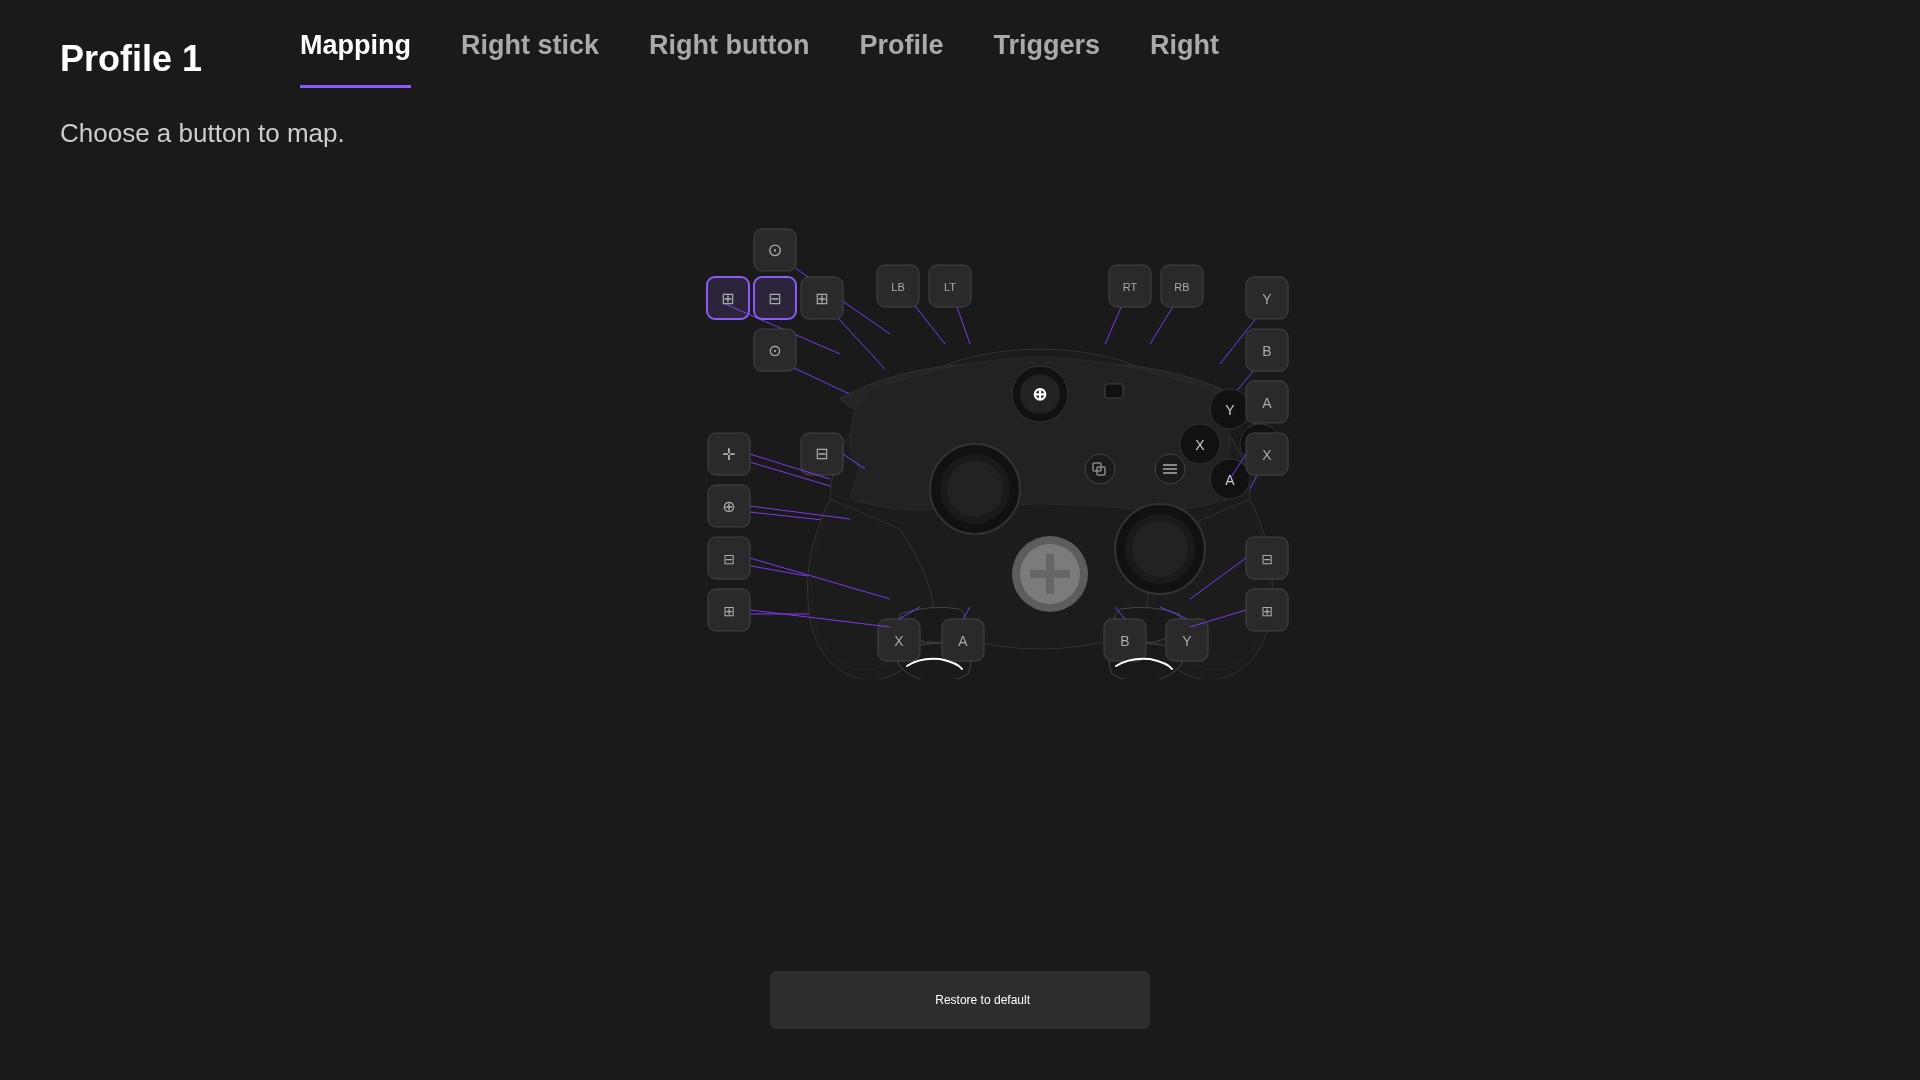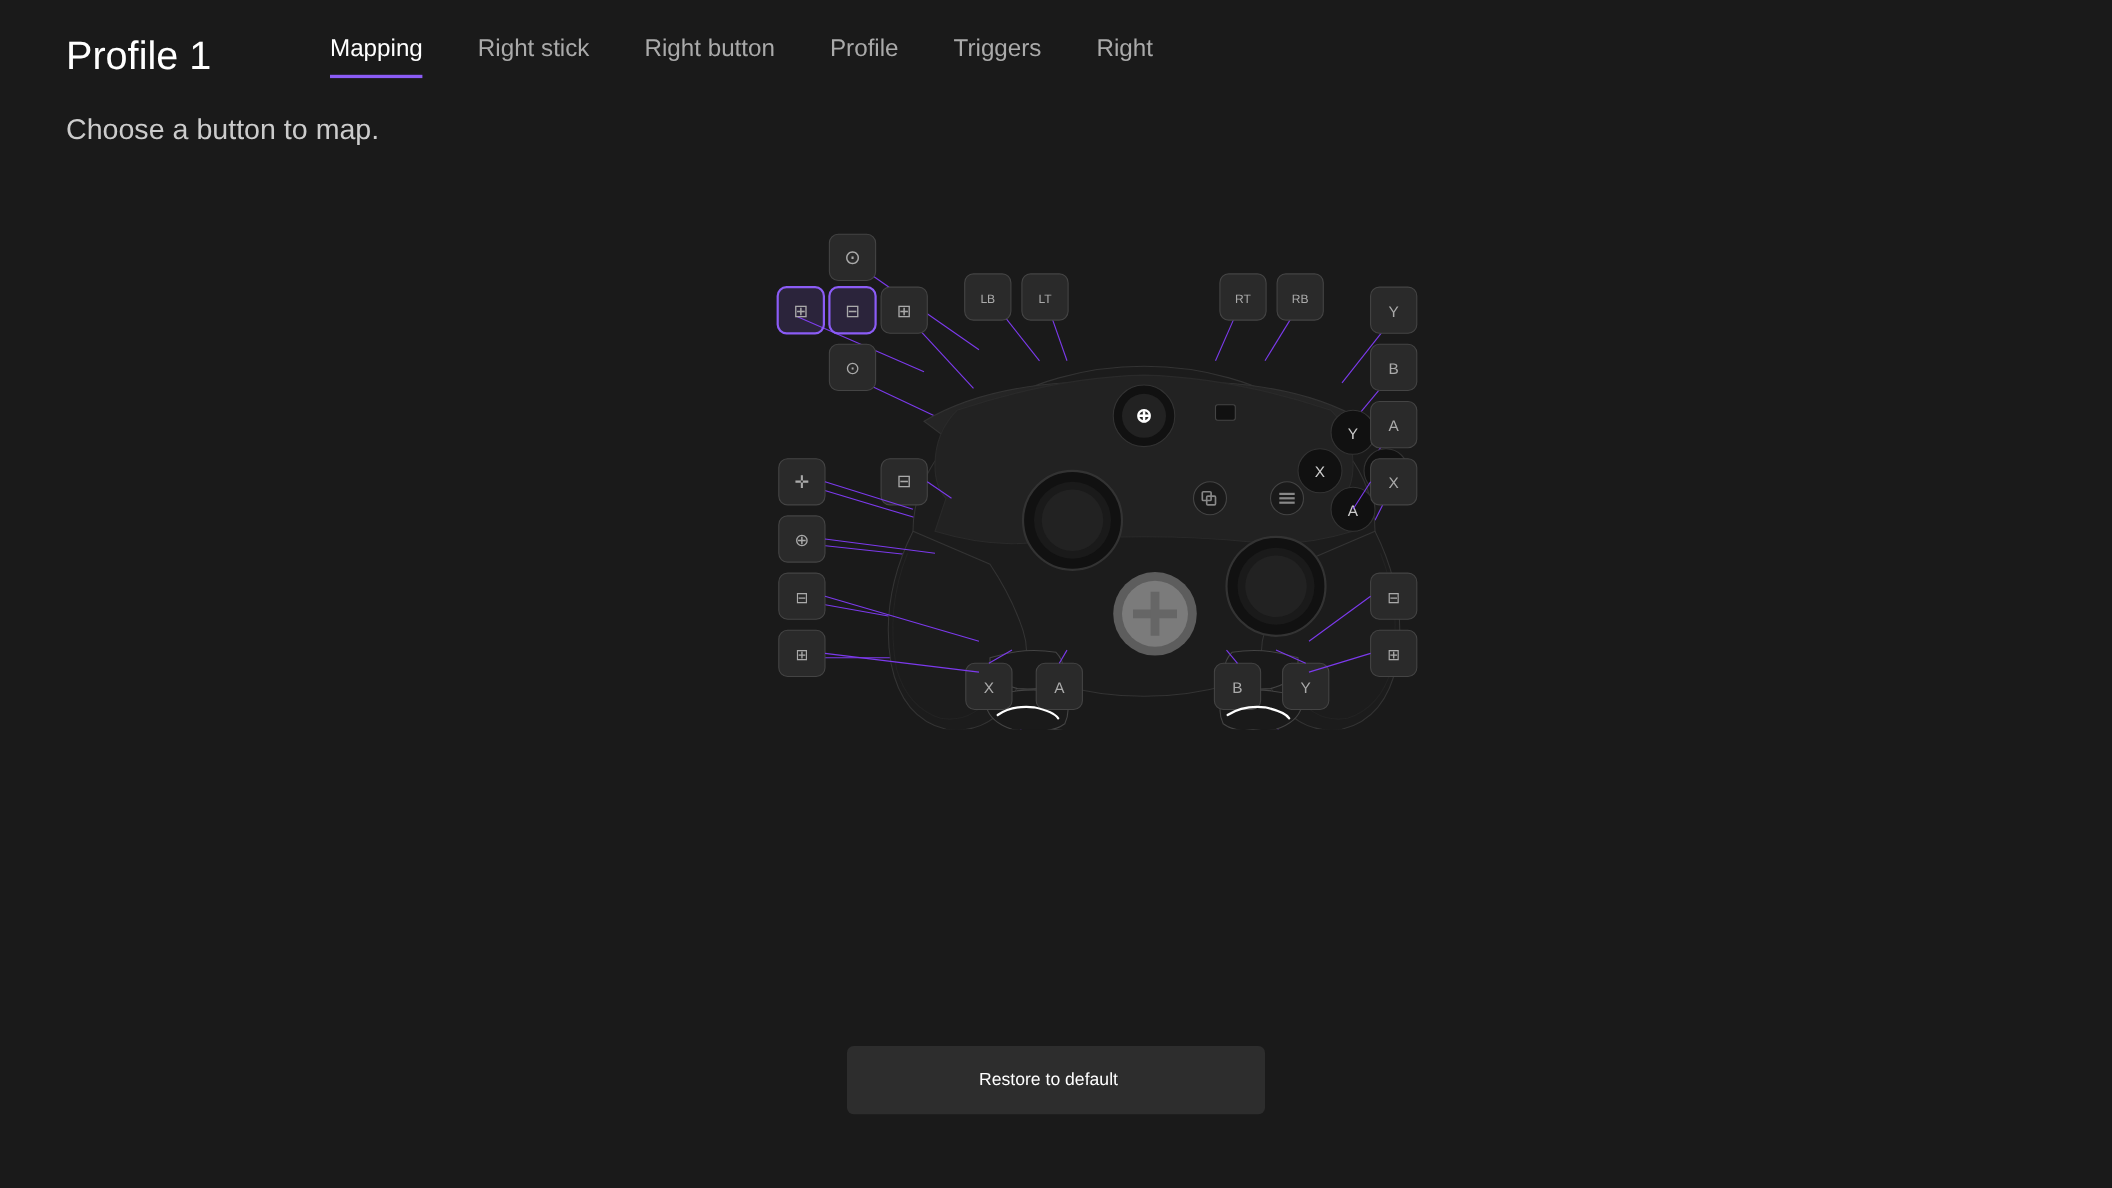--- a/index.html
+++ b/index.html
@@ -16,38 +16,39 @@
 
     .header {
       display: flex;
       align-items: center;
       padding: 30px 60px 0 60px;
       gap: 60px;
     }
 
     .profile-title {
       font-size: 36px;
-      font-weight: 400;
+      font-weight: 700;
       color: #fff;
       min-width: 180px;
     }
 
     .nav-tabs {
       display: flex;
       gap: 50px;
       align-items: center;
     }
 
     .nav-tab {
-      font-size: 22px;
+      font-size: 27px;
       color: #aaa;
       cursor: pointer;
-      padding-bottom: 11px;
+      padding-bottom: 24px;
       border-bottom: 3px solid transparent;
       transition: color 0.2s;
+      font-weight: bold;
     }
 
     .nav-tab.active {
       color: #fff;
       border-bottom: 3px solid #8b5cf6;
     }
 
     .subtitle {
       padding: 30px 60px 0 60px;
       font-size: 26px;
@@ -64,26 +65,26 @@
     }
 
     .restore-btn {
       position: absolute;
       bottom: 40px;
       left: 50%;
       transform: translateX(-50%);
       background: #2d2d2d;
       border: none;
       color: #fff;
-      font-size: 16px;
+      font-size: 12px;
       padding: 22px 120px;
       border-radius: 6px;
       cursor: pointer;
       width: 380px;
-      text-align: left;
+      text-align: right;
     }
 
     
     .diagram-svg {
       position: absolute;
       top: 0;
       left: 0;
       width: 100%;
       height: 100%;
     }

